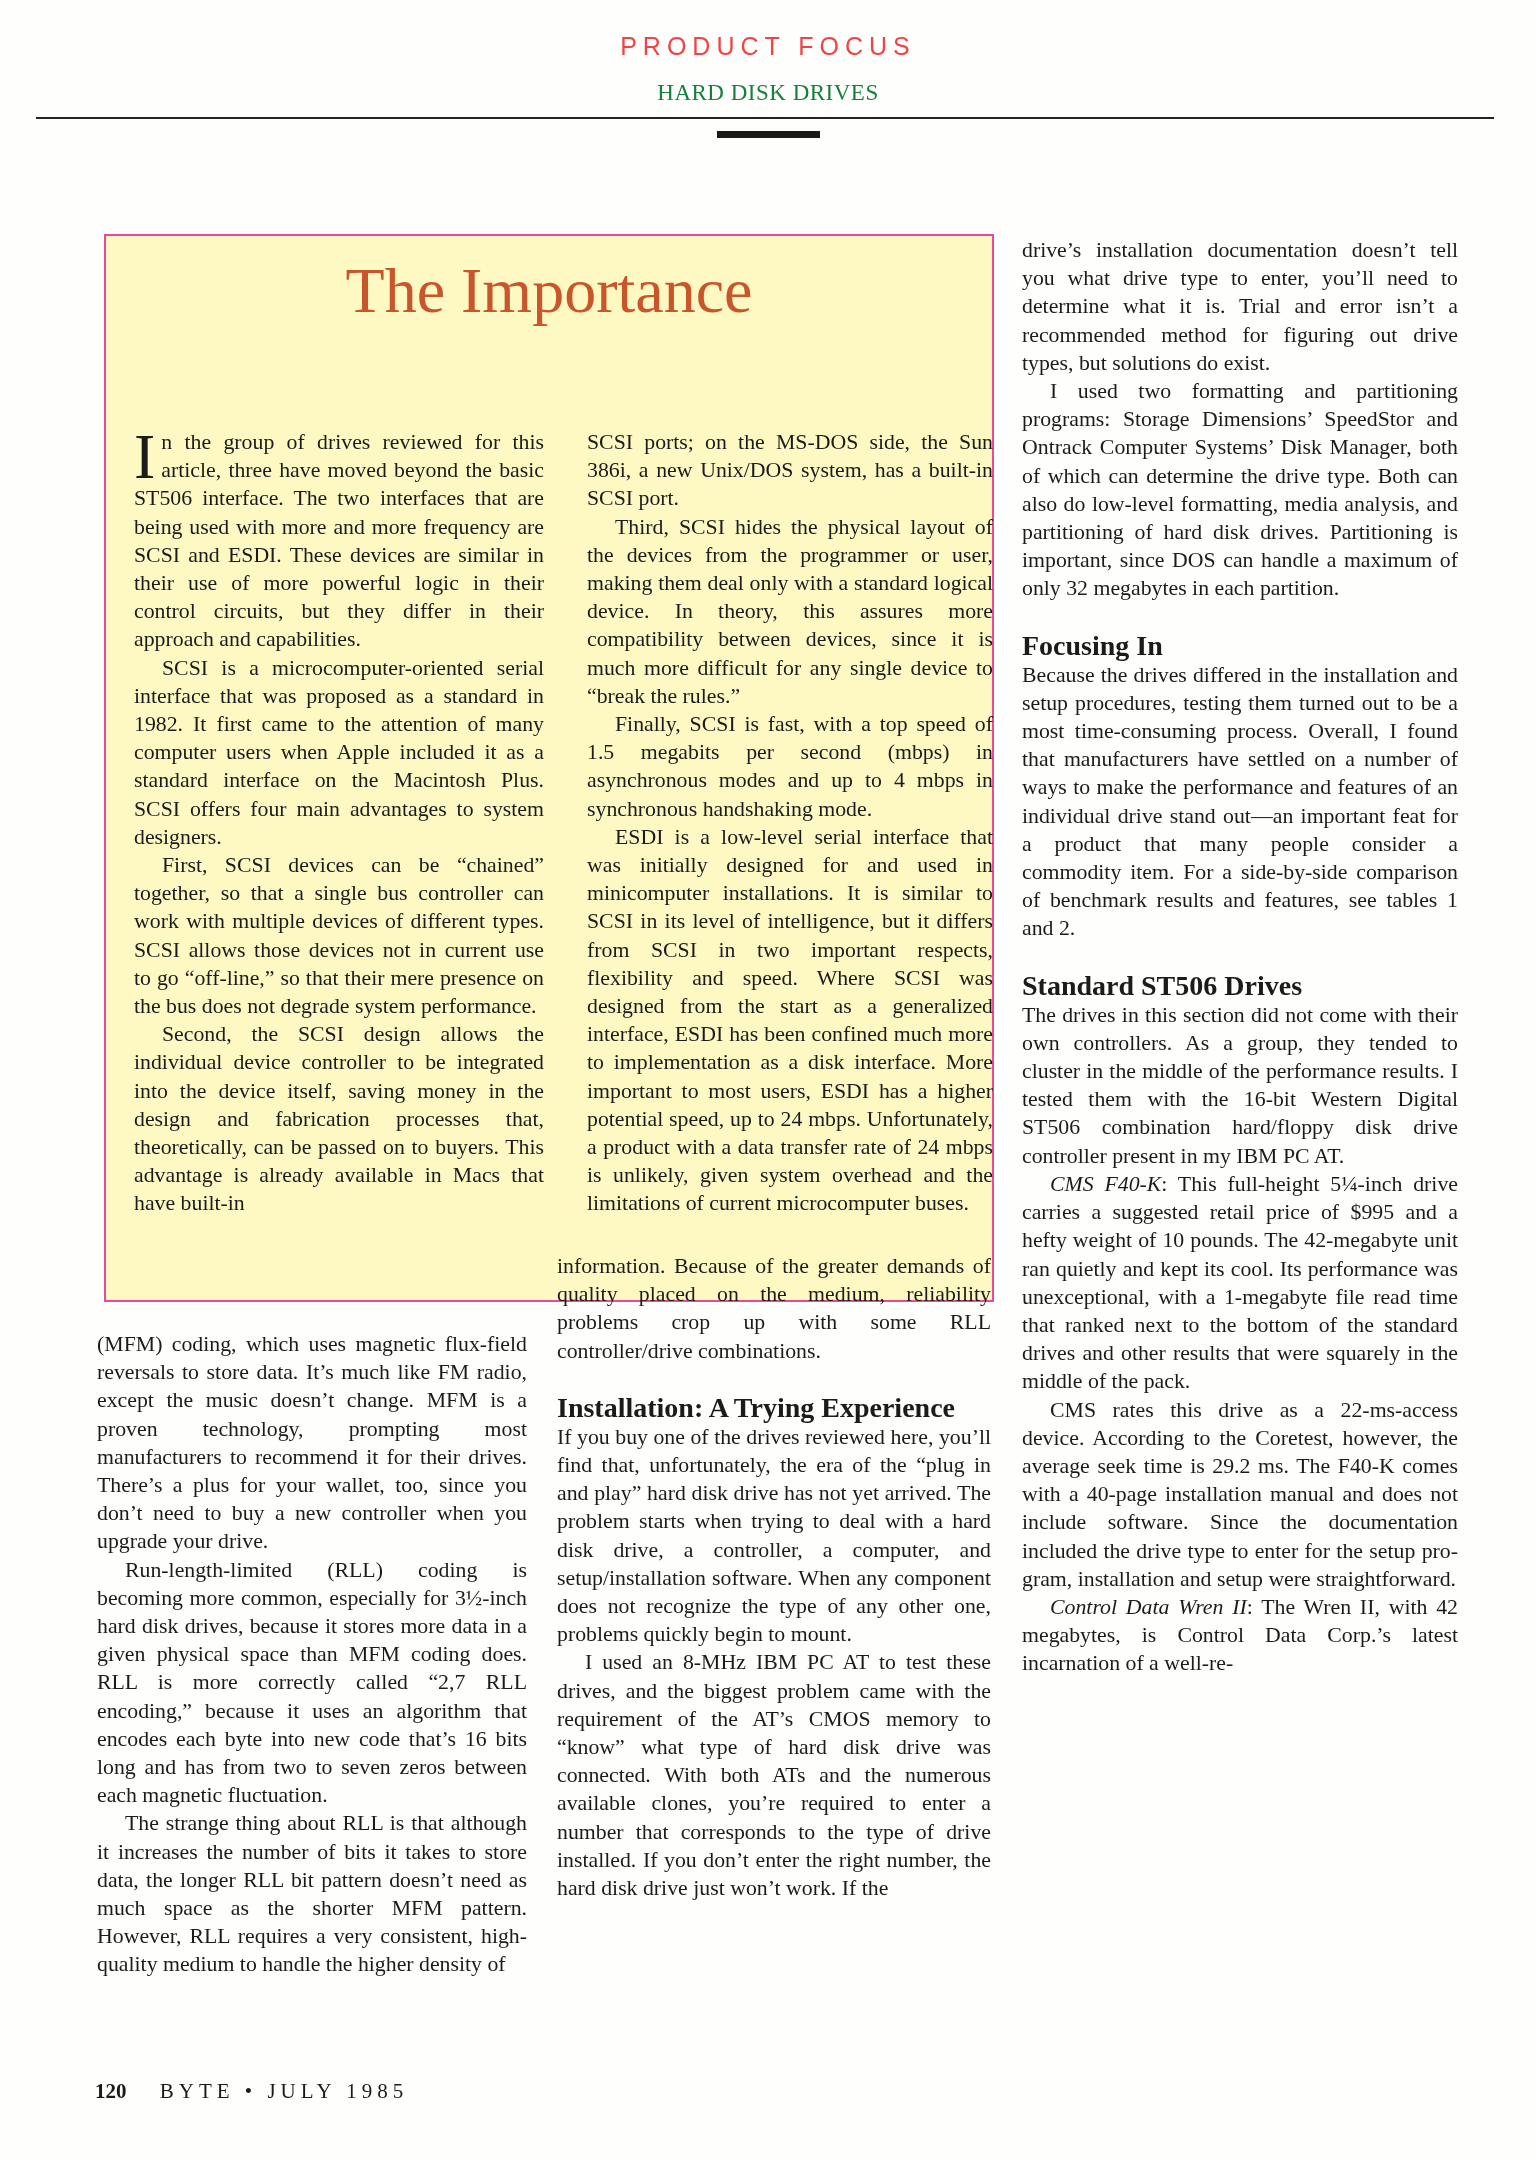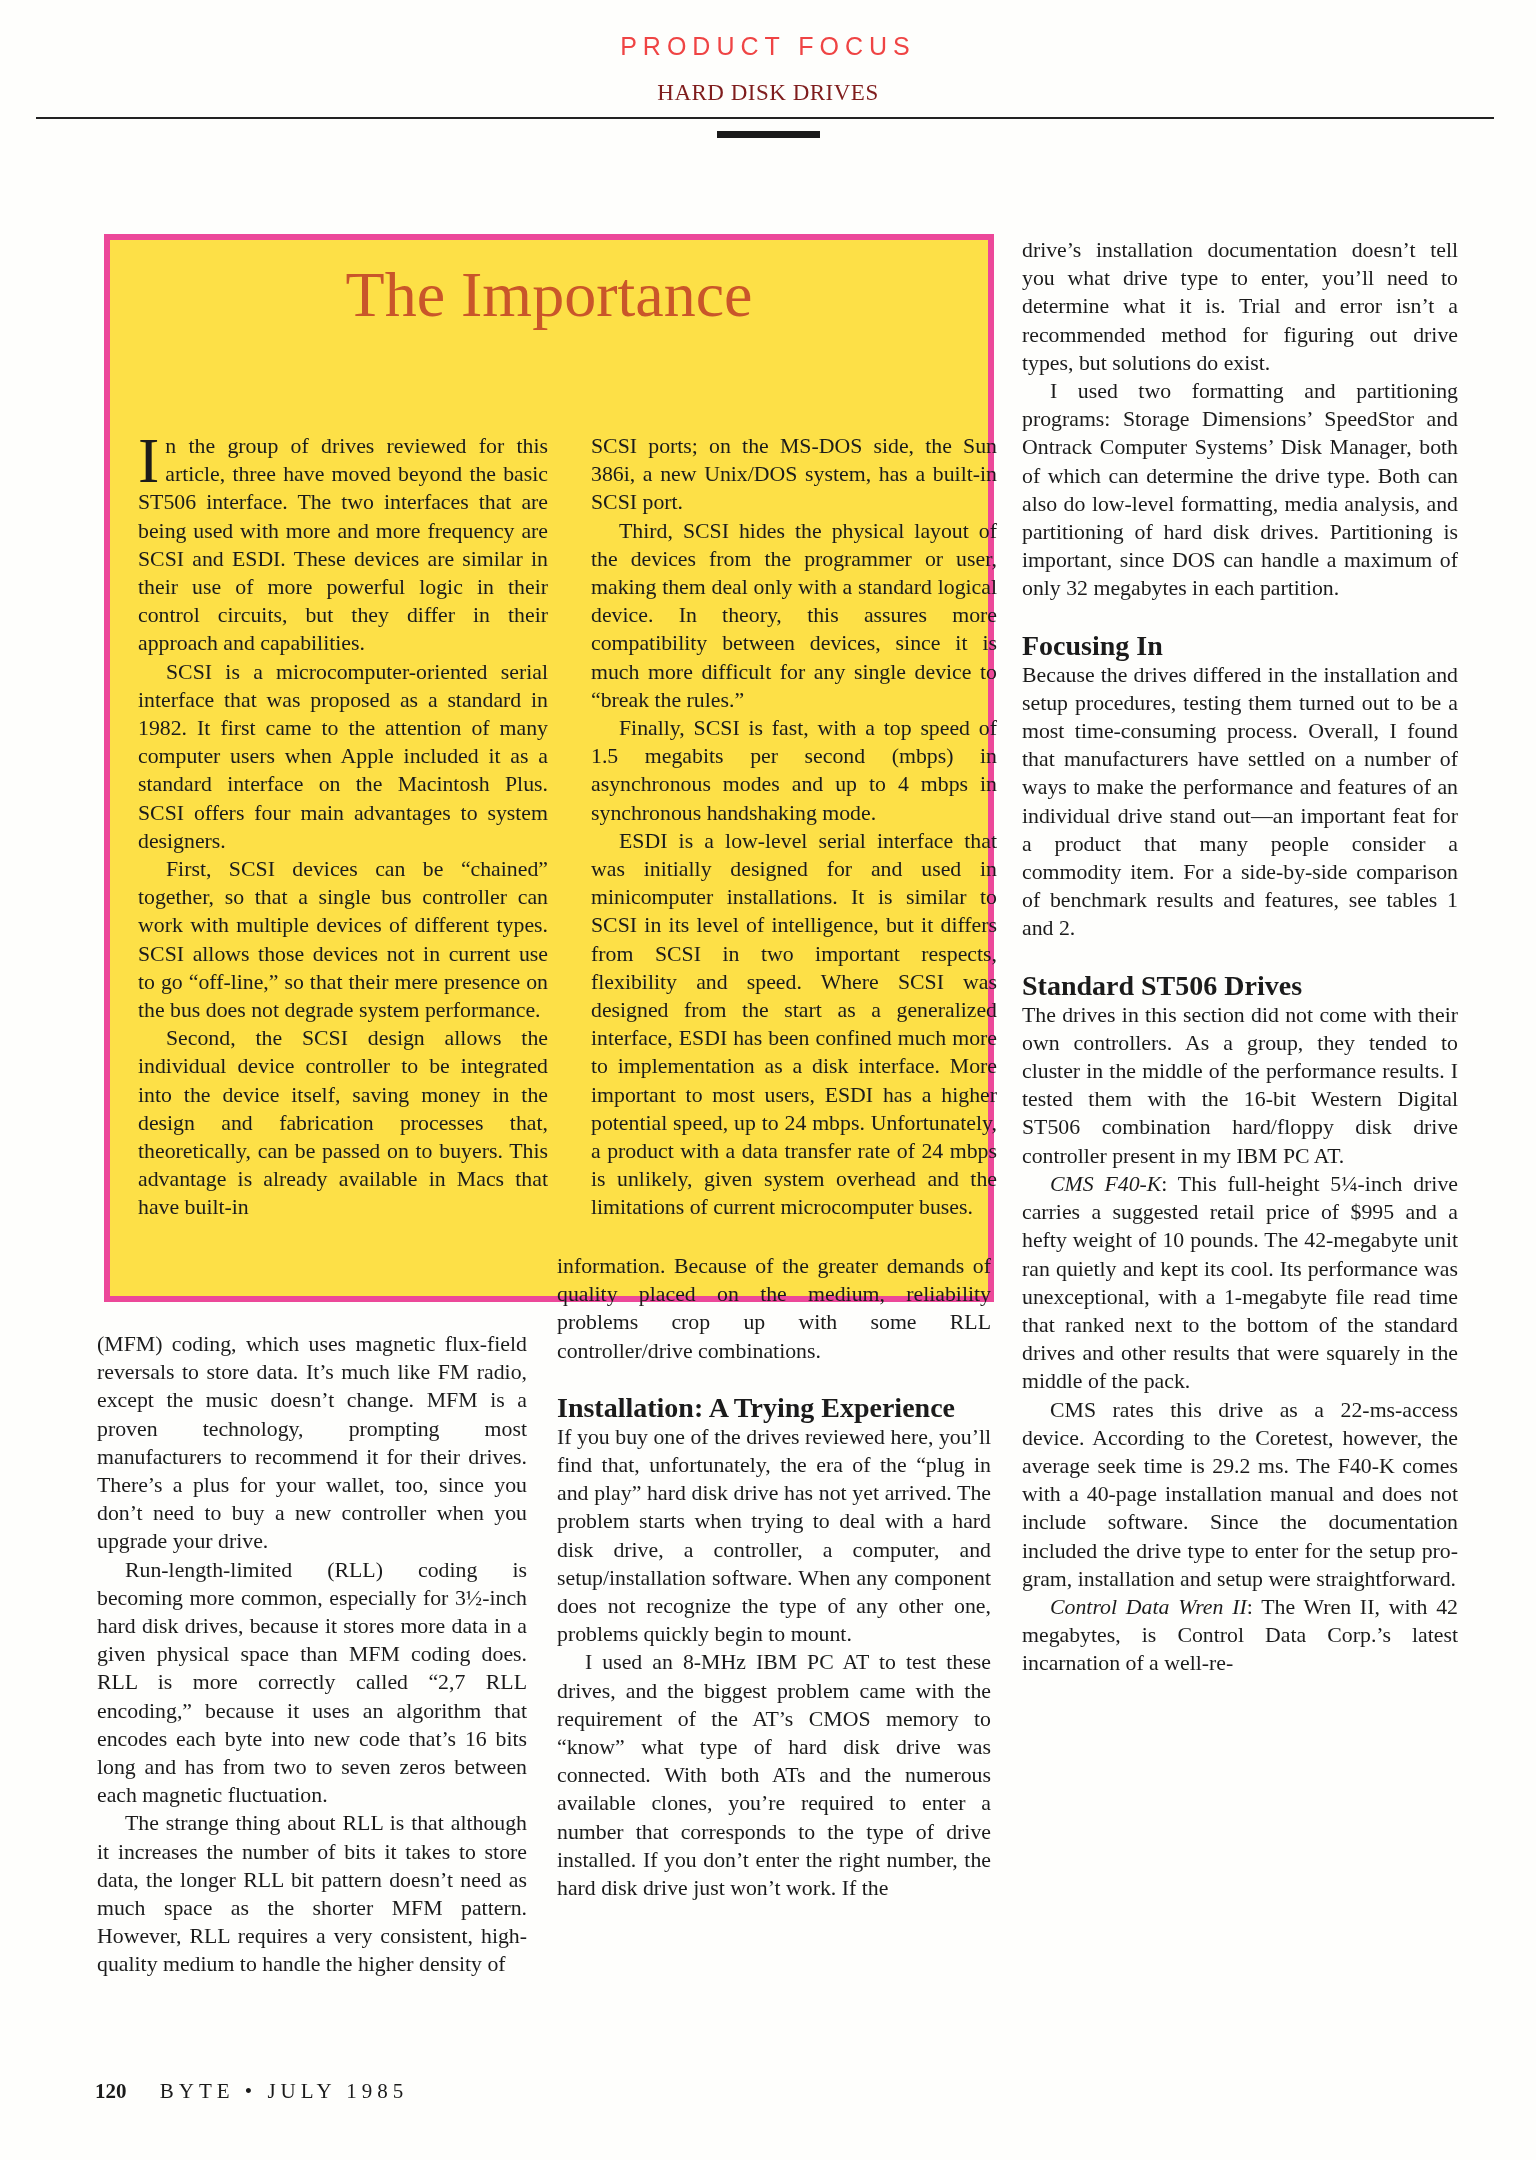--- a/index.html
+++ b/index.html
@@ -14,35 +14,35 @@
   .kicker {
     position: absolute; left: 0; width: 1536px; top: 32px;
     text-align: center;
     font-family: "Liberation Sans", "DejaVu Sans", sans-serif;
     font-size: 25px; letter-spacing: 6px; color: #ef4444;
   }
   .section {
     position: absolute; left: 0; width: 1536px; top: 80px;
     text-align: center;
     font-family: "Liberation Serif", serif;
-    font-size: 23px; letter-spacing: 0.5px; color: #7f1d1d;
+    font-size: 23px; letter-spacing: 0.5px; color: #15803d;
   }
   .rule {
     position: absolute; left: 36px; width: 1458px; top: 117px;
     height: 2px; background: #222;
   }
   .rule-bar {
     position: absolute; left: 717px; width: 103px; top: 131px;
     height: 7px; background: #1a1a1a;
   }
   .sidebar {
     position: absolute; left: 104px; top: 234px;
     width: 890px; height: 1068px;
-    border: 6px solid #ec4899;
-    background: #fde047;
+    border: 2px solid #ec4899;
+    background: #fef9c3;
     box-sizing: border-box;
   }
   .sidebar-title {
     position: absolute; left: 0; width: 100%; top: 22px;
     text-align: center;
     color: #c9562a;
     font-family: "Liberation Serif", serif;
     font-size: 64px; line-height: 66px;
   }
   .col {

